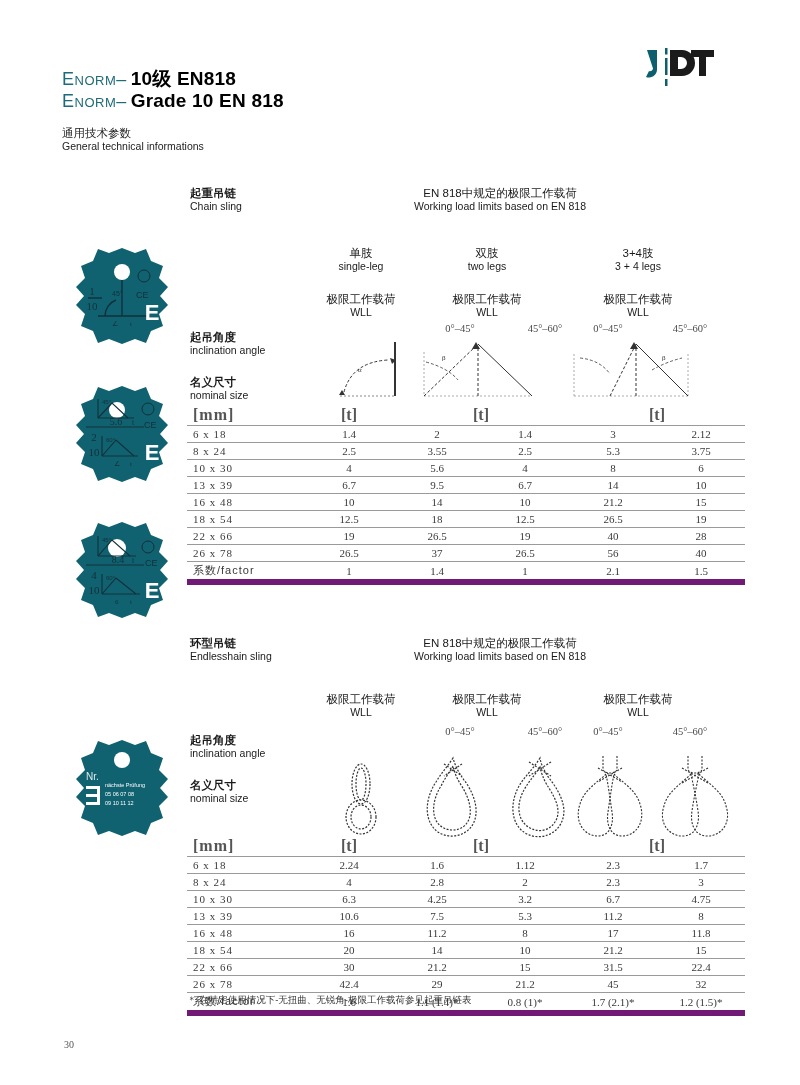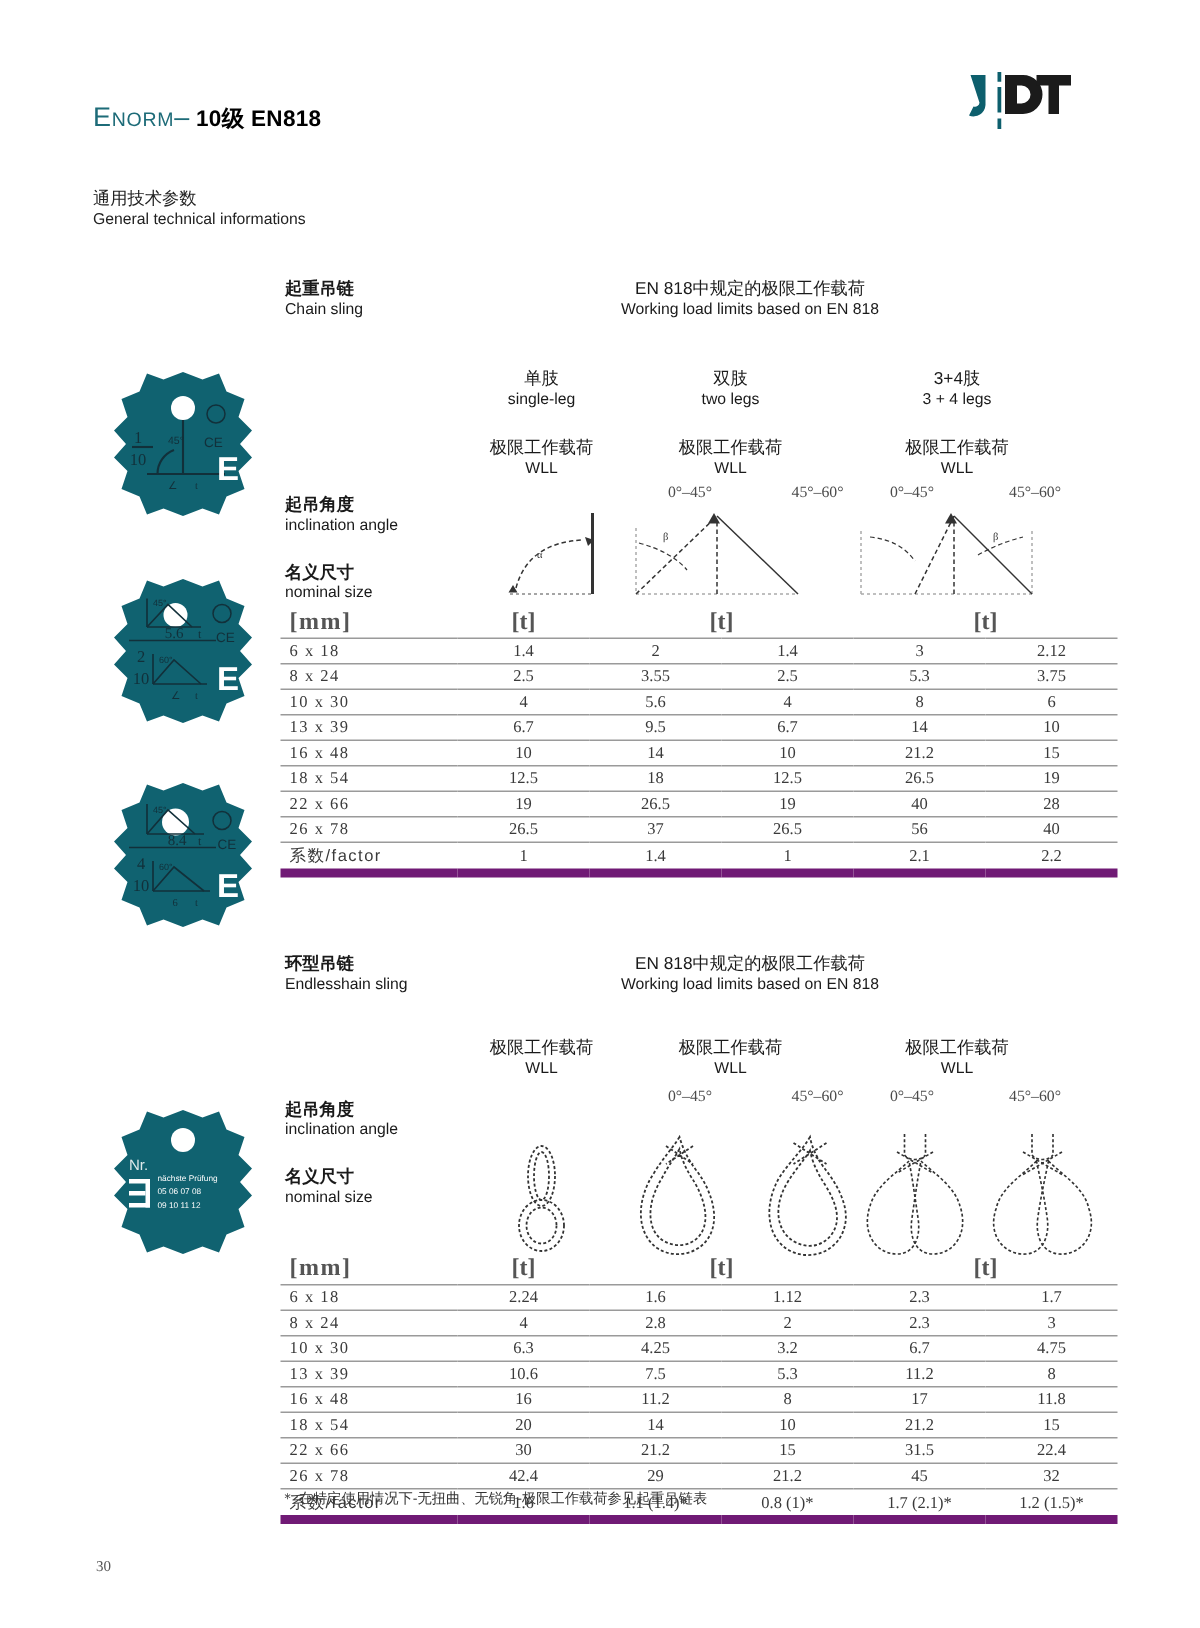--- a/index.html
+++ b/index.html
@@ -40,21 +40,21 @@
   .enorm {
     color: #1d6b78;
     font-size: 18px;
     font-variant: small-caps;
     letter-spacing: 0.5px;
   }
   .enorm-dash { color: #1d6b78; font-size: 18px; }
   .title-strong {
     color: #000;
     font-weight: bold;
-    font-size: 15px;
+    font-size: 19px;
     letter-spacing: 0.2px;
   }
   #subtitle-block {
     position: absolute;
     left: 62px;
     top: 126px;
     font-size: 11px;
     line-height: 14px;
     color: #222;
   }
@@ -164,20 +164,24 @@
       <rect x="40" y="0" width="5" height="13"></rect>
       <rect x="40" y="20" width="5" height="34"></rect>
       <rect x="40" y="62" width="5" height="14"></rect>
     </g>
   </svg>
 
   <div id="title-block">
     <div class="title-line">
       <span class="enorm">Enorm</span><span class="enorm-dash">–</span>
       <span class="title-strong">10级  EN818</span>
+    </div>
+    <div class="title-line">
+      <span class="enorm">Enorm</span><span class="enorm-dash">–</span>
+      <span class="title-strong">Grade 10 EN 818</span>
     </div>
   </div>
 
   <div id="subtitle-block">
     <div class="cn">通用技术参数</div>
     <div class="en">General technical informations</div>
   </div>
 
   <svg class="tag" style="left:72px; top:246px;" viewBox="0 0 100 100">
     <path d="M50 2 L63 7 L74 3 L79 15 L91 20 L87 32 L96 41 L88 50 L96 59 L87 68 L91 80 L79 85 L74 97 L63 93 L50 98 L37 93 L26 97 L21 85 L9 80 L13 68 L4 59 L12 50 L4 41 L13 32 L9 20 L21 15 L26 3 L37 7 Z" fill="#106270"></path>
@@ -425,21 +429,21 @@
         <td>26.5</td>
         <td>56</td>
         <td>40</td>
       </tr>
       <tr class="factor-row">
         <td class="size cn-cell">系数/factor</td>
         <td>1</td>
         <td>1.4</td>
         <td>1</td>
         <td>2.1</td>
-        <td>2.2</td>
+        <td>1.5</td>
       </tr>
     </tbody>
   </table>
 
   <div class="section-label" style="left:190px; top:636px;">
     <div class="cn">环型吊链</div>
     <div class="en">Endlesshain sling</div>
   </div>
 
   <div class="center-head" style="left:300px; top:636px; width:400px;">

